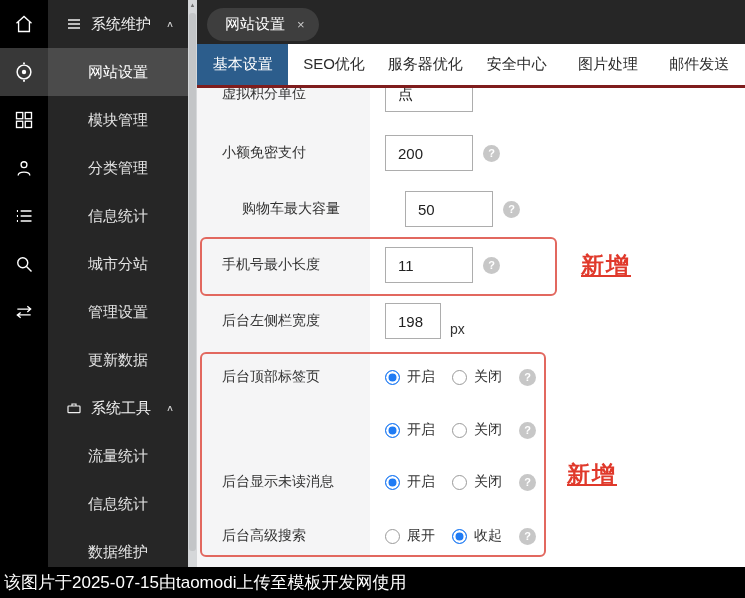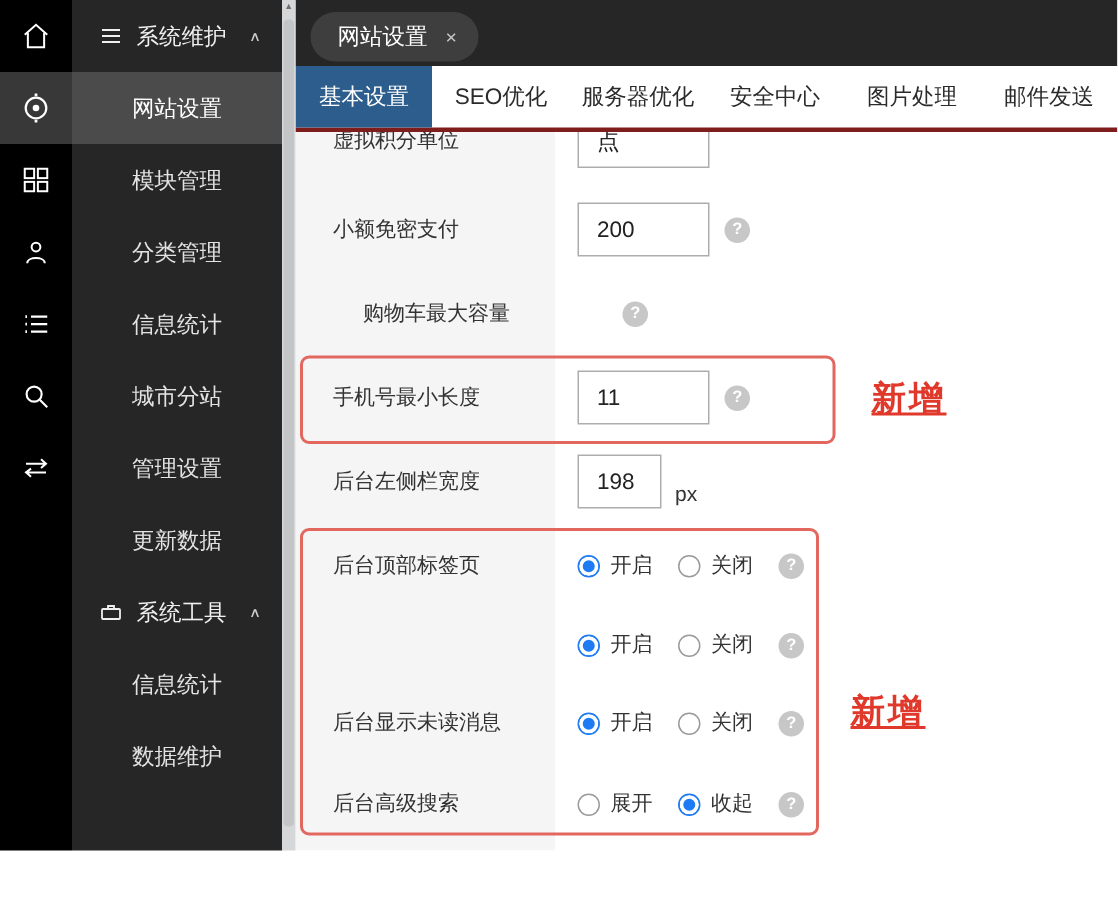--- a/index.html
+++ b/index.html
@@ -155,20 +155,23 @@
       <span class="g-icon">
         <svg width="16" height="16" viewBox="0 0 24 24" fill="none" stroke="#f0f0f0" stroke-width="1.8">
           <rect x="3" y="9" width="18" height="10" rx="1"></rect>
             <path d="M9 9 V6 H15 V9"></path>
         </svg>
       </span>
       <span class="g-label">系统工具</span>
       <span class="chev">∧</span>
     </div>
     <div class="menu-item">
+        <span>流量统计</span>
+      </div>
+    <div class="menu-item">
         <span>信息统计</span>
       </div>
     <div class="menu-item">
         <span>数据维护</span>
       </div>
   </div>
 
   <div class="sb">
     <div class="sb-arrow">▲</div>
     <div class="sb-thumb"></div>
@@ -206,20 +209,21 @@
         <span class="flabel">小额免密支付</span>
         <span class="controls">
           <input class="tinput w88" value="200" style="">
           <span class="help">?</span>
         </span>
       </div>
 
       <div class="frow" style="top:103px;margin-left:20px;">
         <span class="flabel">购物车最大容量</span>
         <span class="controls">
+          <input class="tinput w88" value="50" style="">
           <span class="help">?</span>
         </span>
       </div>
 
       <div class="frow" style="top:159px;">
         <span class="flabel">手机号最小长度</span>
         <span class="controls">
           <input class="tinput w88" value="11" style="">
           <span class="help">?</span>
         </span>
@@ -293,14 +297,17 @@
       </div>
 
       <div class="redbox" style="left:3px; top:149px; width:357px; height:59px;"></div>
       <div class="redbox" style="left:3px; top:264px; width:346px; height:205px;"></div>
 
       <div class="annot" style="left:384px; top:162px;">新增</div>
       <div class="annot" style="left:370px; top:371px;">新增</div>
     </div>
   </div>
 
+  <div class="footer">
+    <span>该图片于2025-07-15由taomodi上传至模板开发网使用</span>
+  </div>
 
 </div>
 
 </body></html>

